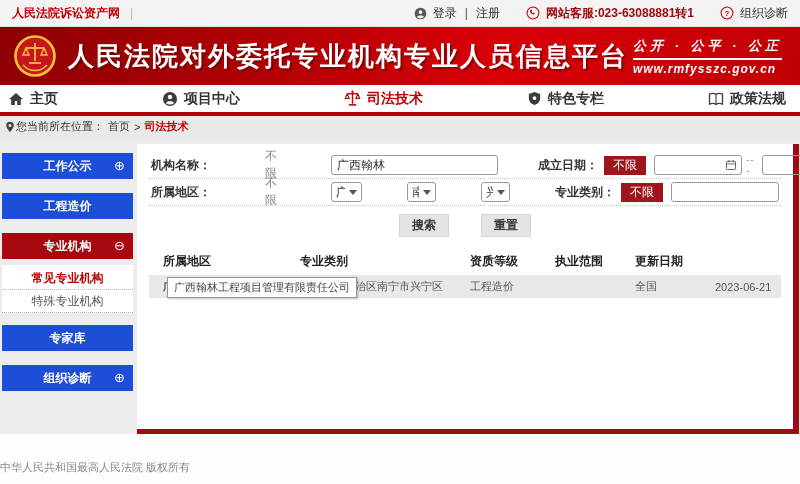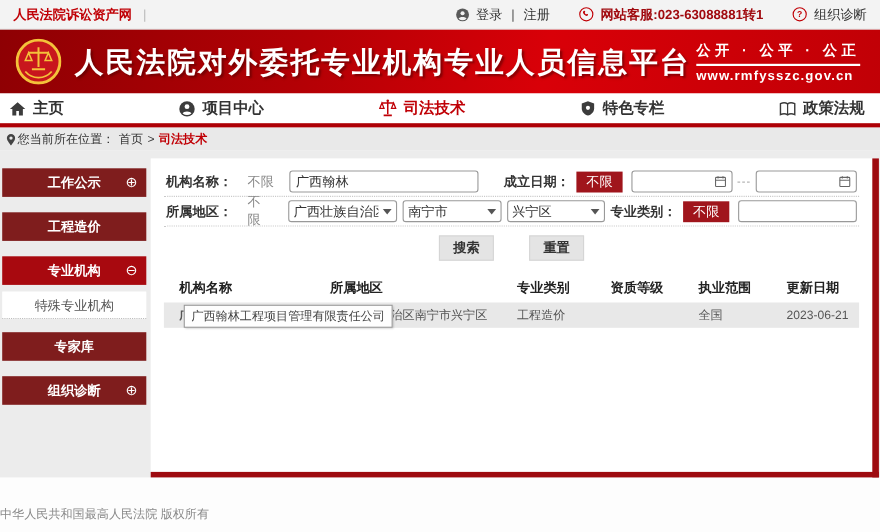--- a/index.html
+++ b/index.html
@@ -17,54 +17,54 @@
   .tb-sep { color:#555; margin:0 2px; }
   .tb-gap { width:14px; }
   .icon { display:inline-flex; align-items:center; }
 
   
   .banner { height:58px; background:linear-gradient(100deg,#8e0003 0%,#b40005 35%,#d90008 62%,#c10006 100%);
             display:flex; align-items:center; padding:16px 14px; }
   .logo { width:42px; height:42px; flex:0 0 auto; }
   .banner-title { color:#fff; font-size:26px; font-weight:bold; letter-spacing:2px; margin-left:12px;
                   text-shadow:2px 2px 2px rgba(80,0,0,.6); white-space:nowrap; }
-  .banner-right { margin-left:auto; text-align:left; padding-right:4px; }
+  .banner-right { margin-left:auto; text-align:left; padding-right:4px;font-style:italic; }
   .slogan { color:#fff; font-size:13px; font-weight:bold; letter-spacing:4px; white-space:nowrap; }
   .banner-hr { height:2px; background:#fff; margin:3px 0 2px; }
   .banner-url { color:#fff; font-size:12px; font-weight:bold; letter-spacing:1px; }
 
   
   .nav { height:31px; background:#fff; border-bottom:4px solid #ae0006;
          display:flex; align-items:center; justify-content:space-between; padding:0 14px 0 8px; }
   .nav-item { display:flex; align-items:center; gap:6px; font-size:14px; font-weight:bold; color:#333; cursor:pointer; }
   .nav-item.active { color:#c00006; }
 
   
   .breadcrumb { height:21px; background:#e9e9e9; display:flex; align-items:center;
                 padding:0 8px 0 4px; font-size:11px; color:#333; }
   .crumb { margin:0 4px; cursor:pointer; }
   .crumb-current { color:#c00006; font-weight:bold; margin-left:4px; cursor:pointer; }
 
   
   .content { position:relative; height:297px; background:#ececec; }
   .sidebar { position:absolute; left:2px; top:16px; width:131px; }
-  .side-item { height:26px; line-height:26px; background:#7f1d1d; color:#fff; text-align:center;
+  .side-item { height:26px; line-height:26px; background:#1d4ed8; color:#fff; text-align:center;
                font-size:12px; font-weight:bold; margin-bottom:14px; position:relative; cursor:pointer; }
   .side-item.active { background:#a8090f; }
   .side-toggle { position:absolute; right:8px; top:0; font-size:13px; font-weight:normal; }
   .submenu { background:#fff; margin:-8px 0 12px; padding-top:2px; }
   .sub-item { height:23px; line-height:23px; text-align:center; font-size:12px; color:#555;
               border-bottom:1px dotted #bbb; cursor:pointer; }
   .sub-item.active { color:#c00006; font-weight:bold; }
 
   
   .main { position:absolute; left:137px; top:7px; right:1px; bottom:0; background:#fff;
           border-right:6px solid #9e0b10; border-bottom:5px solid #9e0b10; padding:8px 12px 0; }
   .form-row { display:flex; align-items:center; height:27px; border-bottom:1px dotted #c9c9c9;
-              padding:0 2px; }
+              padding:0 2px;gap:40px; }
   .f-label { font-size:12px; font-weight:bold; color:#333; white-space:nowrap; }
   .f-any { font-size:12px; color:#888; margin:0 14px; cursor:pointer; }
   .f-any-btn { font-size:12px; color:#fff; background:#a0151c; padding:1px 9px; margin:0 8px 0 6px;
                cursor:pointer; white-space:nowrap; }
   .f-right { margin-left:auto; display:flex; align-items:center; }
   .text-input { height:20px; border:1px solid #999; border-radius:3px; font-size:12px;
                 padding:0 5px; color:#333; font-family:inherit; }
   .sel { height:20px; border:1px solid #999; border-radius:3px; background:#fff; display:flex;
          align-items:center; padding:0 4px; font-size:12px; color:#333; margin-right:5px;
          cursor:pointer; overflow:hidden; white-space:nowrap; }
@@ -223,20 +223,21 @@
         <span class="side-toggle">⊕</span>
       </div>
       <div class="side-item">
         <span>工程造价</span>
       </div>
       <div class="side-item active">
         <span>专业机构</span>
         <span class="side-toggle">⊖</span>
       </div>
       <div class="submenu">
+        <div class="sub-item active">常见专业机构</div>
         <div class="sub-item">特殊专业机构</div>
       </div>
       <div class="side-item">
         <span>专家库</span>
       </div>
       <div class="side-item">
         <span>组织诊断</span>
         <span class="side-toggle">⊕</span>
       </div>
     </div>
@@ -294,21 +295,20 @@
         </div>
       </div>
 
       <div class="btn-row">
         <button class="btn">搜索</button>
         <button class="btn">重置</button>
       </div>
 
       <div class="table">
         <div class="t-grid t-head">
-          <div>机构名称</div>
           <div>所属地区</div>
           <div>专业类别</div>
           <div>资质等级</div>
           <div>执业范围</div>
           <div>更新日期</div>
         </div>
         <div class="t-grid t-row">
           <div class="row-link">广西翰林工程项目管理有限责任...</div>
           <div>广西壮族自治区南宁市兴宁区</div>
           <div>工程造价</div>

